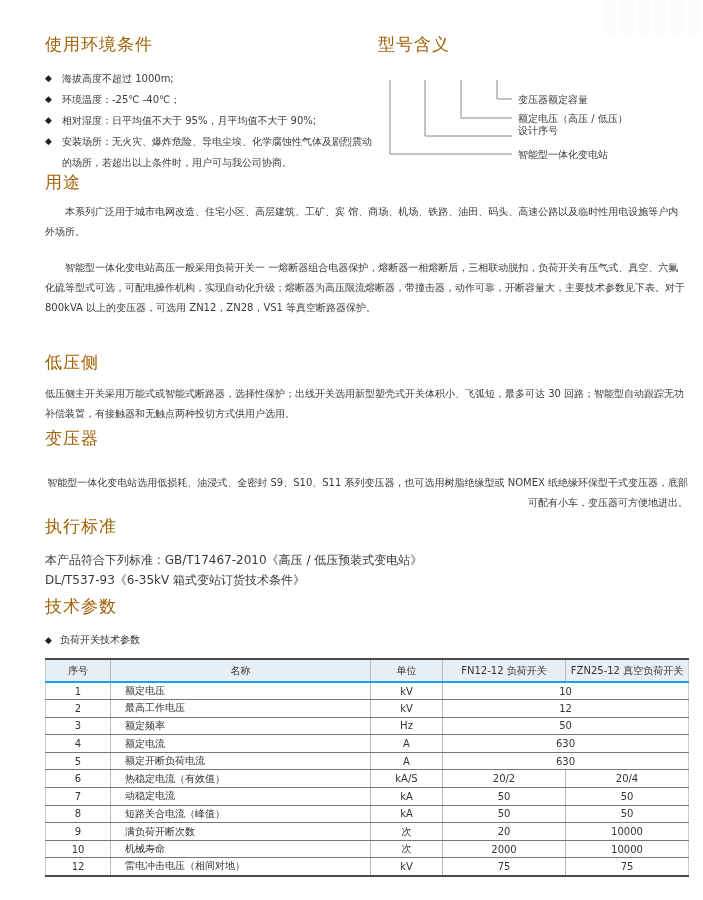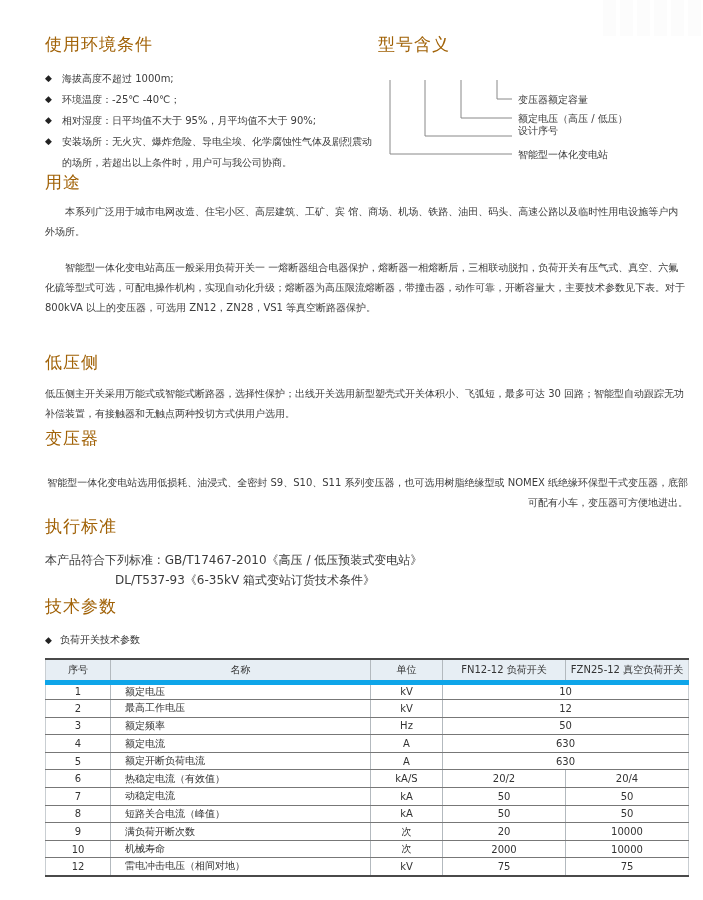--- a/index.html
+++ b/index.html
@@ -56,42 +56,42 @@
     border:1px solid #555; background:#fff;
   }
   .code-mid { margin:0 8px; letter-spacing:1px; }
   .model-svg { position:absolute; left:8px; top:48px; }
   .model-label {
     position:absolute; left:140px;
     font-size:10px; line-height:13px; color:#3b3b3b; white-space:nowrap;
   }
   
   .std-line { font-size:12px; line-height:20px; color:#3b3b3b; }
-  .std-line2 { margin-left:70px; }
+  .std-line2 { }
   
   .tech-sub {
     position:relative; padding-left:15px;
     font-size:10px; line-height:16px; color:#333;
   }
   .tech-sub .diamond { line-height:16px; }
   
   table.params {
     width:643px;
     border-collapse:collapse;
     table-layout:fixed;
     border-top:2px solid #4a4a4a;
     border-bottom:2px solid #4a4a4a;
     font-size:10px;
     color:#333;
   }
   table.params th {
     background:#e7eef4;
     font-weight:normal;
     height:23px;
-    border-bottom:5px solid #0ea5e9;
+    border-bottom:2px solid #0ea5e9;
     border-left:1px solid #b3b9be;
     text-align:center;
   }
   table.params td {
     height:17.6px;
     border-bottom:1px solid #777;
     border-left:1px solid #b3b9be;
     text-align:center;
     padding:0 4px;
   }

